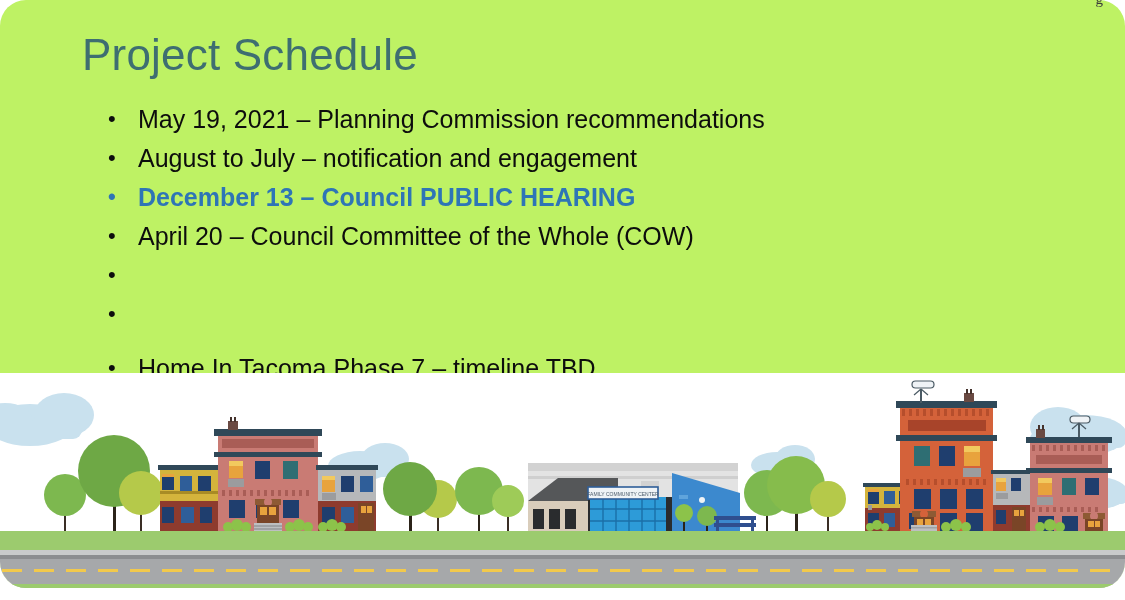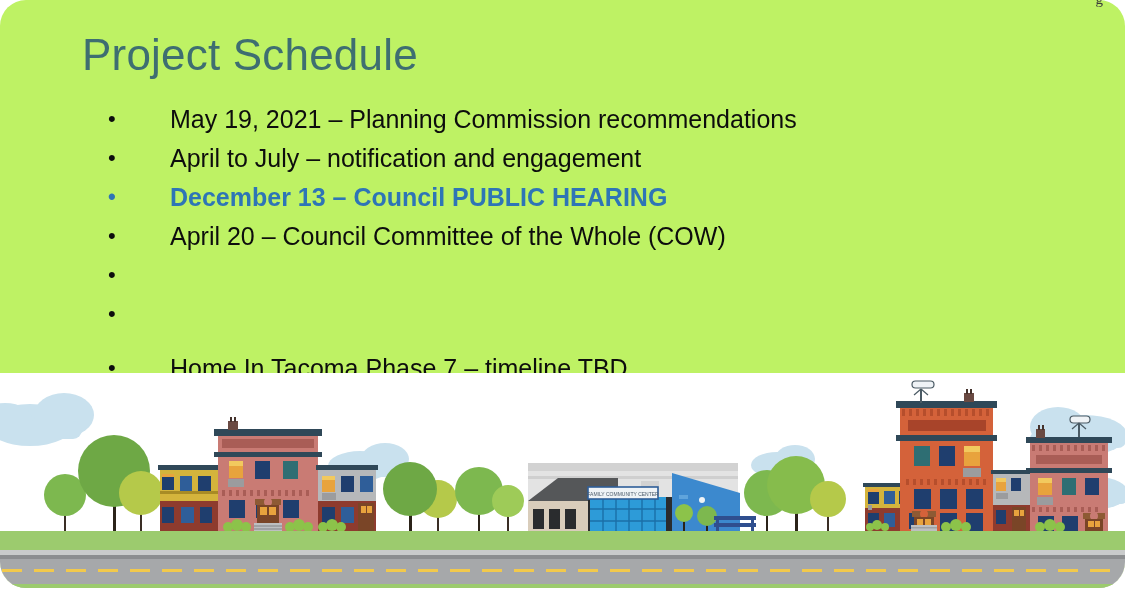--- a/index.html
+++ b/index.html
@@ -53,21 +53,21 @@
     font-size: 22px;
     line-height: 32px;
     color: #0d0d0d;
     text-align: left;
   }
   .bullet-row.highlight .bullet-dot,
   .bullet-row.highlight .bullet-text {
     color: #2E75B6;
     font-weight: bold;
   }
-  .bullet-text { display: inline-block; margin-left: 32px; }
+  .bullet-text { display: inline-block; }
 
   
   #learn-more-line {
     position: absolute;
     left: 112px;
     top: 417px;
     font-size: 26px;
     color: #0d0d0d;
     white-space: nowrap;
   }
@@ -108,21 +108,21 @@
 
   <div id="bullet-list">
 
     <div class="bullet-row">
       <span class="bullet-dot">•</span>
       <span class="bullet-text">May 19, 2021 – Planning Commission recommendations</span>
     </div>
 
     <div class="bullet-row">
       <span class="bullet-dot">•</span>
-      <span class="bullet-text">April to July – notification and engagement</span>
+      <span class="bullet-text">August to July – notification and engagement</span>
     </div>
 
     <div class="bullet-row highlight">
       <span class="bullet-dot">•</span>
       <span class="bullet-text">December 13 – Council PUBLIC HEARING</span>
     </div>
 
     <div class="bullet-row">
       <span class="bullet-dot">•</span>
       <span class="bullet-text">April 20 – Council Committee of the Whole (COW)</span>

